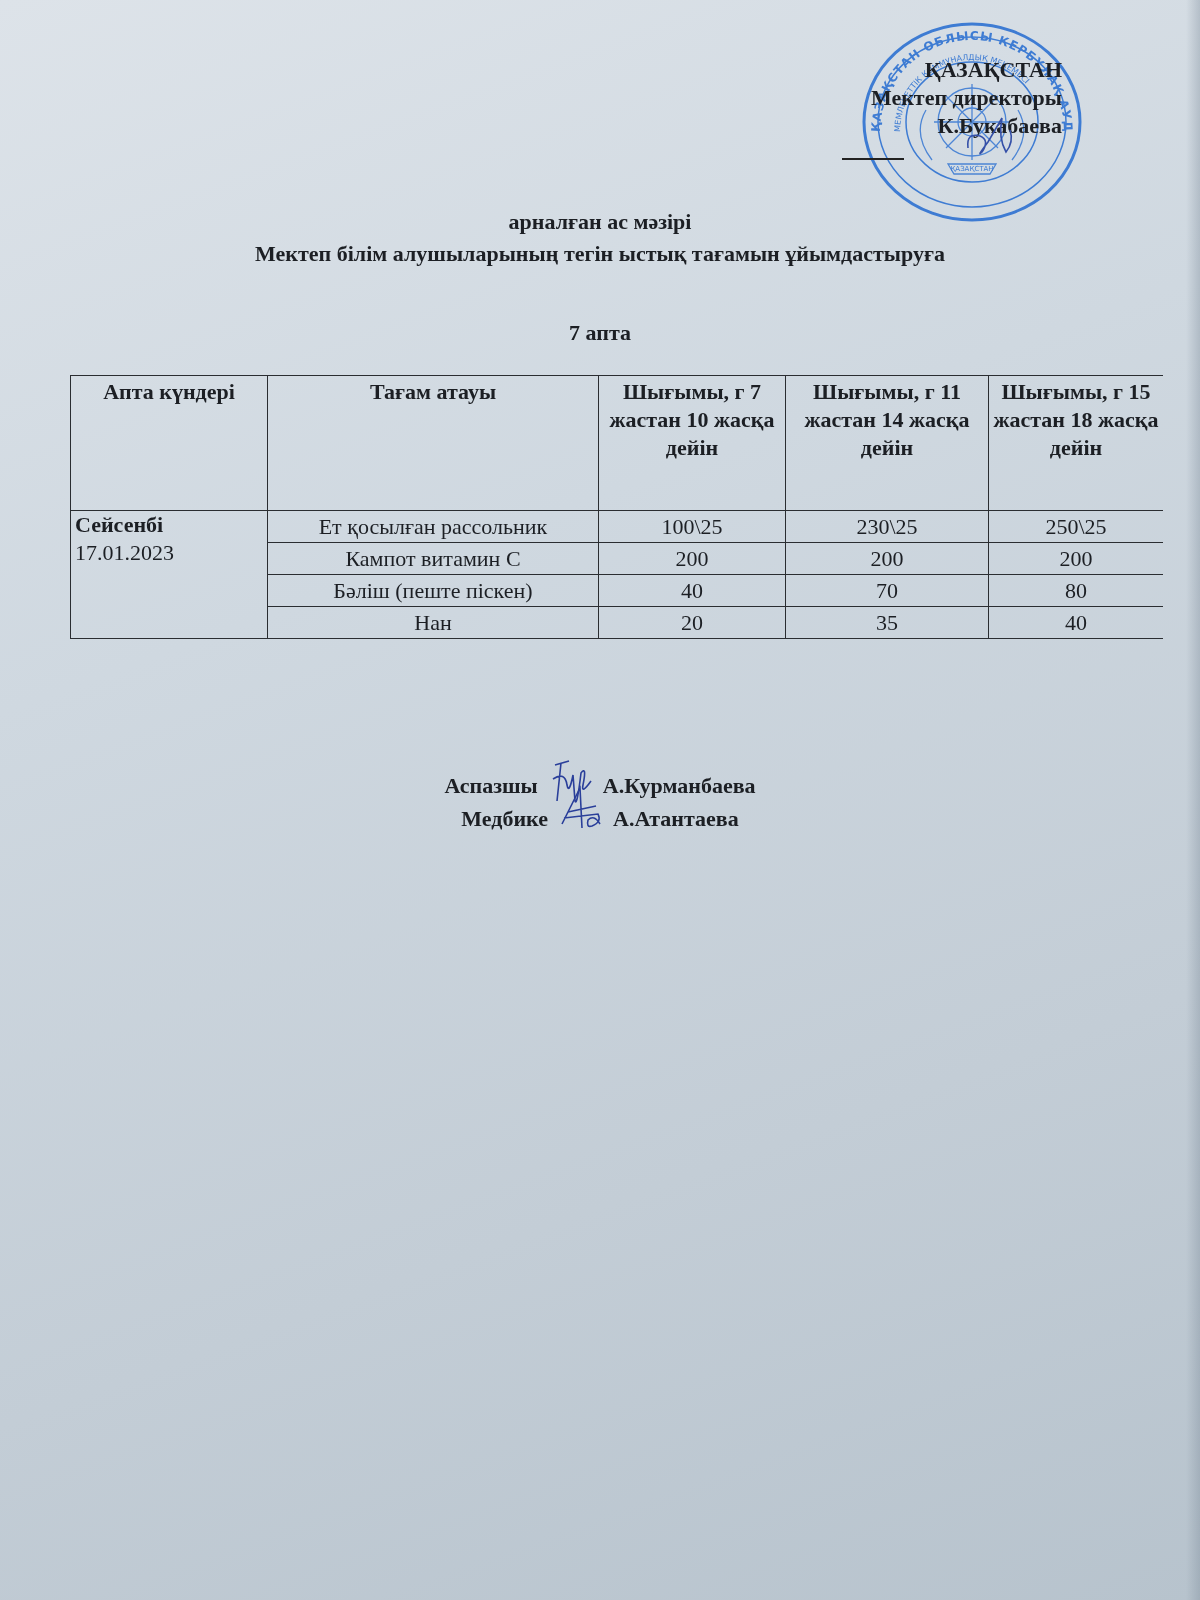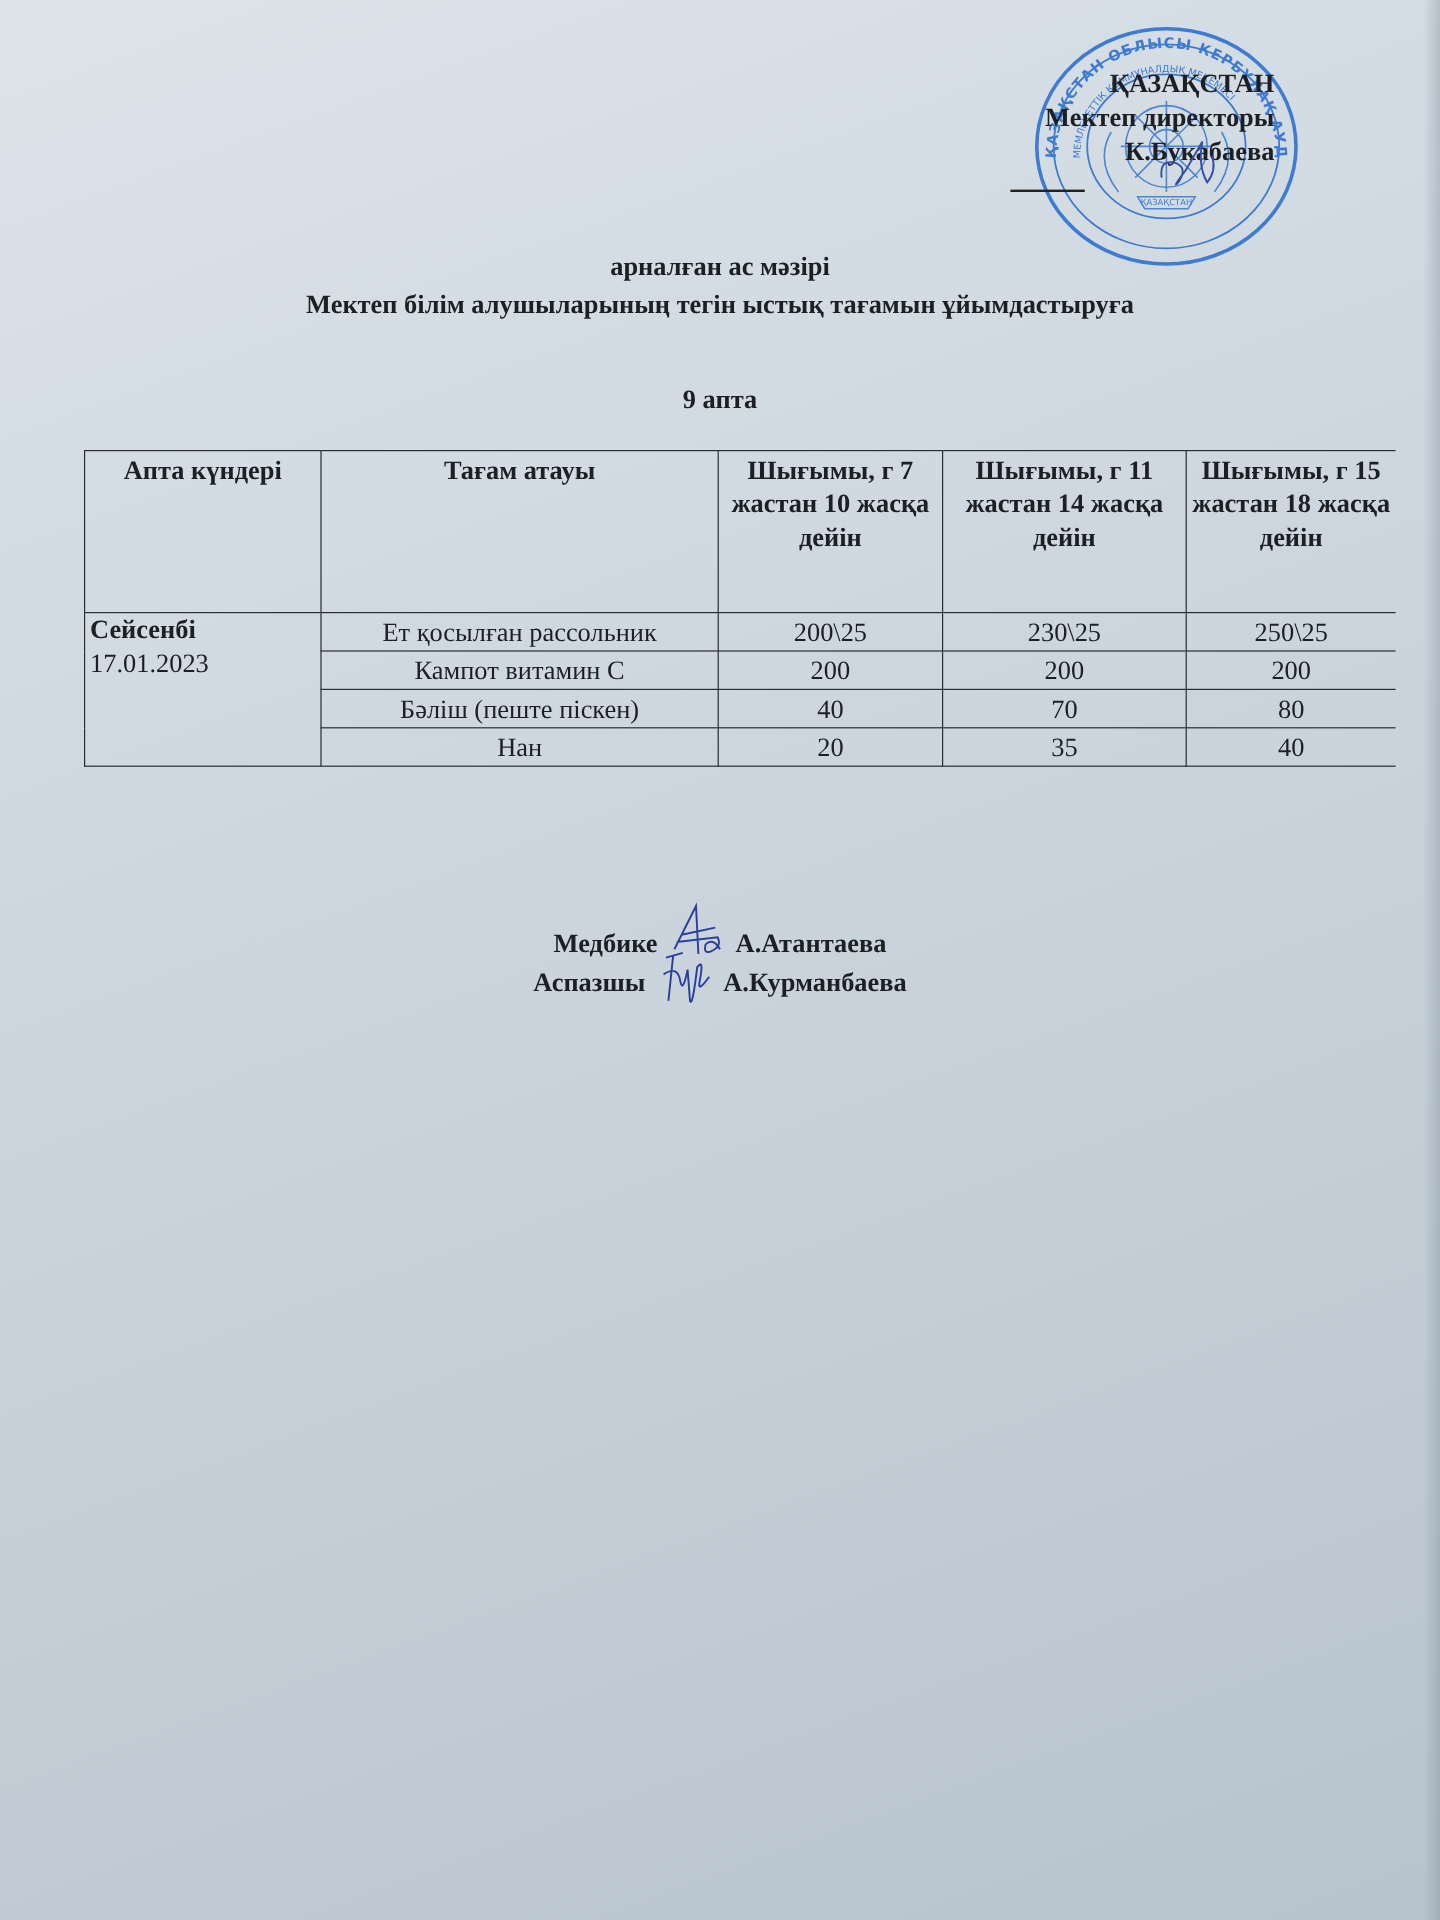--- a/index.html
+++ b/index.html
@@ -190,40 +190,40 @@
 <div class="director-sig">
   <svg width="70" height="50" viewBox="0 0 70 50">
     <path d="M 6 36 Q 4 20 18 24 Q 28 28 20 40 Q 14 46 26 30 L 40 6 Q 36 26 44 40 Q 52 30 48 18" fill="none" stroke="#3550a8" stroke-width="1.6"></path>
   </svg>
 </div>
 
 <div class="title">
   <div>арналған ас мәзірі</div>
   <div>Мектеп білім алушыларының тегін ыстық тағамын ұйымдастыруға</div>
 </div>
-<div class="subtitle-week">9 апта</div>
+<div class="subtitle-week">7 апта</div>
 
 <table class="menu">
   <thead>
     <tr>
       <th class="col-day">Апта күндері</th>
       <th class="col-food">Тағам атауы</th>
       <th class="col-a">Шығымы, г 7 жастан 10 жасқа дейін</th>
       <th class="col-b">Шығымы, г 11 жастан 14 жасқа дейін</th>
       <th class="col-c">Шығымы, г 15 жастан 18 жасқа дейін</th>
     </tr>
   </thead>
   <tbody>
     <tr>
       <td class="day-cell" rowspan="4">
         <span class="day-name">Сейсенбі</span>
         <span class="day-date">17.01.2023</span>
       </td>
       <td class="food">Ет қосылған рассольник</td>
-      <td class="num">200\25</td>
+      <td class="num">100\25</td>
       <td class="num">230\25</td>
       <td class="num">250\25</td>
     </tr>
     <tr>
       <td class="food">Кампот витамин С</td>
       <td class="num">200</td>
       <td class="num">200</td>
       <td class="num">200</td>
     </tr>
     <tr>
@@ -235,31 +235,31 @@
     <tr>
       <td class="food">Нан</td>
       <td class="num">20</td>
       <td class="num">35</td>
       <td class="num">40</td>
     </tr>
   </tbody>
 </table>
 
 <div class="signatures">
+  <span class="sig-row">
+    <span class="role">Аспазшы</span>
+    <span class="scribble">
+      <svg width="46" height="60" viewBox="0 0 46 60">
+        <path d="M 8 14 L 22 10 M 14 12 L 10 50 M 6 28 Q 18 20 20 34 Q 22 44 26 24 L 28 50 Q 30 56 34 22 Q 40 14 36 34 Q 34 44 44 30" fill="none" stroke="#2a3f9a" stroke-width="1.6"></path>
+      </svg>
+    </span>
+    <span>А.Курманбаева</span>
+  </span>
   <span class="sig-row">
     <span class="role">Медбике</span>
     <span class="scribble">
       <svg width="46" height="56" viewBox="0 0 46 56">
         <path d="M 4 40 L 22 4 L 24 44 M 10 28 L 38 22 M 6 34 L 40 30 Q 44 38 34 42 Q 28 44 30 36 Q 36 30 42 40" fill="none" stroke="#2a3f9a" stroke-width="1.6"></path>
       </svg>
     </span>
     <span>А.Атантаева</span>
   </span>
-  <span class="sig-row">
-    <span class="role">Аспазшы</span>
-    <span class="scribble">
-      <svg width="46" height="60" viewBox="0 0 46 60">
-        <path d="M 8 14 L 22 10 M 14 12 L 10 50 M 6 28 Q 18 20 20 34 Q 22 44 26 24 L 28 50 Q 30 56 34 22 Q 40 14 36 34 Q 34 44 44 30" fill="none" stroke="#2a3f9a" stroke-width="1.6"></path>
-      </svg>
-    </span>
-    <span>А.Курманбаева</span>
-  </span>
 </div>
 
 </body></html>

